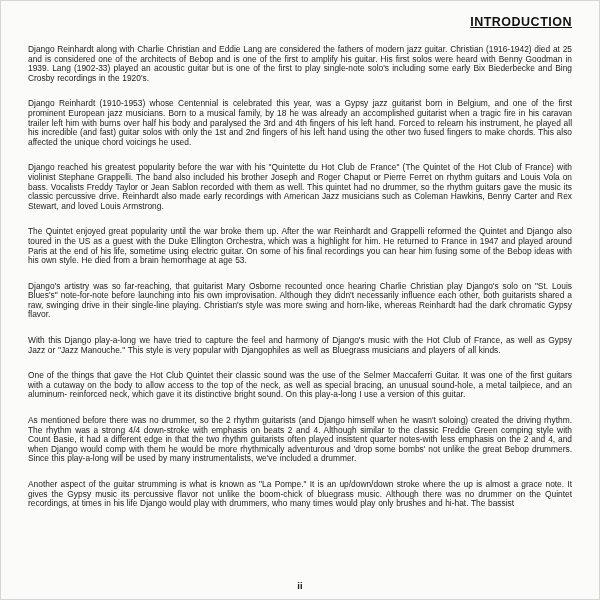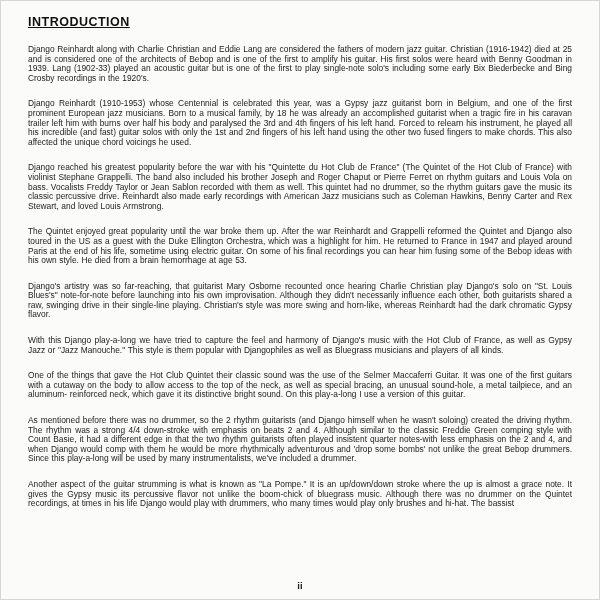--- a/index.html
+++ b/index.html
@@ -13,21 +13,21 @@
     width: 600px;
     height: 600px;
     background: #fbfbf9;
     box-sizing: border-box;
     padding: 12px 27px 0 27px;
     border: 1px solid #d6d6d2;
     color: #1c1c1c;
     overflow: hidden;
   }
   .title {
-    text-align: left;
+    text-align: right;
     font-weight: bold;
     font-size: 12.5px;
     letter-spacing: 0.5px;
     text-decoration: underline;
     color: #111;
     margin: 2px 0 10px 0;
   }
   .body-text p {
     font-size: 8.4px;
     line-height: 9.6px;
@@ -50,19 +50,19 @@
 <body>
 
 <div class="page">
   <h1 class="title">INTRODUCTION</h1>
   <div class="body-text">
     <p>Django Reinhardt along with Charlie Christian and Eddie Lang are considered the fathers of modern jazz guitar.  Christian (1916-1942) died at 25 and is considered one of the architects of Bebop and is one of the first to amplify his guitar.  His first solos were heard with Benny Goodman in 1939.  Lang (1902-33) played an acoustic guitar but is one of the first to play single-note solo's including some early Bix Biederbecke and Bing Crosby recordings in the 1920's.</p>
     <p>Django Reinhardt (1910-1953) whose Centennial is celebrated this year, was a Gypsy jazz guitarist born in Belgium, and one of the first prominent European jazz musicians.  Born to a musical family, by 18 he was already an accomplished guitarist when a tragic fire in his caravan trailer left him with burns over half his body and paralysed the 3rd and 4th fingers of his left hand. Forced to relearn his instrument, he played all his incredible (and fast) guitar solos with only the 1st and 2nd fingers of his left hand using the other two fused fingers to make chords.  This also affected the unique chord voicings he used.</p>
     <p>Django reached his greatest popularity before the war with his "Quintette du Hot Club de France" (The Quintet of the Hot Club of France) with violinist Stephane Grappelli.  The band also included his brother Joseph and Roger Chaput or Pierre Ferret on rhythm guitars and Louis Vola on bass. Vocalists Freddy Taylor or Jean Sablon recorded with them as well.  This quintet had no drummer, so the rhythm guitars gave the music its classic percussive drive.  Reinhardt also made early recordings with American Jazz musicians such as Coleman Hawkins, Benny Carter and Rex Stewart, and loved Louis Armstrong.</p>
     <p>The Quintet enjoyed great popularity until the war broke them up.  After the war Reinhardt and Grappelli reformed the Quintet and Django also toured in the US as a guest with the Duke Ellington Orchestra, which was a highlight for him.  He returned to France in 1947 and played around Paris at the end of his life, sometime using electric guitar.  On some of his final recordings you can hear him fusing some of the Bebop ideas with his own style.  He died from a brain hemorrhage at age 53.</p>
     <p>Django's artistry was so far-reaching, that guitarist Mary Osborne recounted once hearing Charlie Christian play Django's solo on "St. Louis Blues's" note-for-note before launching into his own improvisation. Although they didn't necessarily influence each other, both guitarists shared a raw, swinging drive in their single-line playing.  Christian's style was more swing and horn-like, whereas Reinhardt had the dark chromatic Gypsy flavor.</p>
-    <p>With this Django play-a-long we have tried to capture the feel and harmony of Django's music with the Hot Club of France, as well as Gypsy Jazz or "Jazz Manouche."  This style is them popular with Djangophiles as well as Bluegrass musicians and players of all kinds.</p>
+    <p>With this Django play-a-long we have tried to capture the feel and harmony of Django's music with the Hot Club of France, as well as Gypsy Jazz or "Jazz Manouche."  This style is very popular with Djangophiles as well as Bluegrass musicians and players of all kinds.</p>
     <p>One of the things that gave the Hot Club Quintet their classic sound was the use of the Selmer Maccaferri Guitar.  It was one of the first guitars with a cutaway on the body to allow access to the top of the neck, as well as special bracing, an unusual sound-hole, a metal tailpiece, and an aluminum- reinforced neck, which gave it its distinctive bright sound.  On this play-a-long I use a version of this guitar.</p>
     <p>As mentioned before there was no drummer, so the 2 rhythm guitarists (and Django himself when he wasn't soloing) created the driving rhythm. The rhythm was a strong 4/4 down-stroke with emphasis on beats 2 and 4.  Although similar to the classic Freddie Green comping style with Count Basie, it had a different edge in that the two rhythm guitarists often played insistent quarter notes-with less emphasis on the 2 and 4,  and when Django would comp with them he would be more rhythmically adventurous and 'drop some bombs' not unlike the great Bebop drummers.  Since this play-a-long will be used by many instrumentalists, we've included a drummer.</p>
     <p>Another aspect of the guitar strumming is what is known as "La Pompe."  It is an up/down/down stroke where the up is almost a grace note.  It gives the Gypsy music its percussive flavor not unlike the boom-chick of bluegrass music.  Although there was no drummer on the Quintet recordings, at times in his life Django would play with drummers, who many times would play only brushes and hi-hat.  The bassist</p>
   </div>
   <div class="page-number">ii</div>
 </div>
 
 </body></html>

